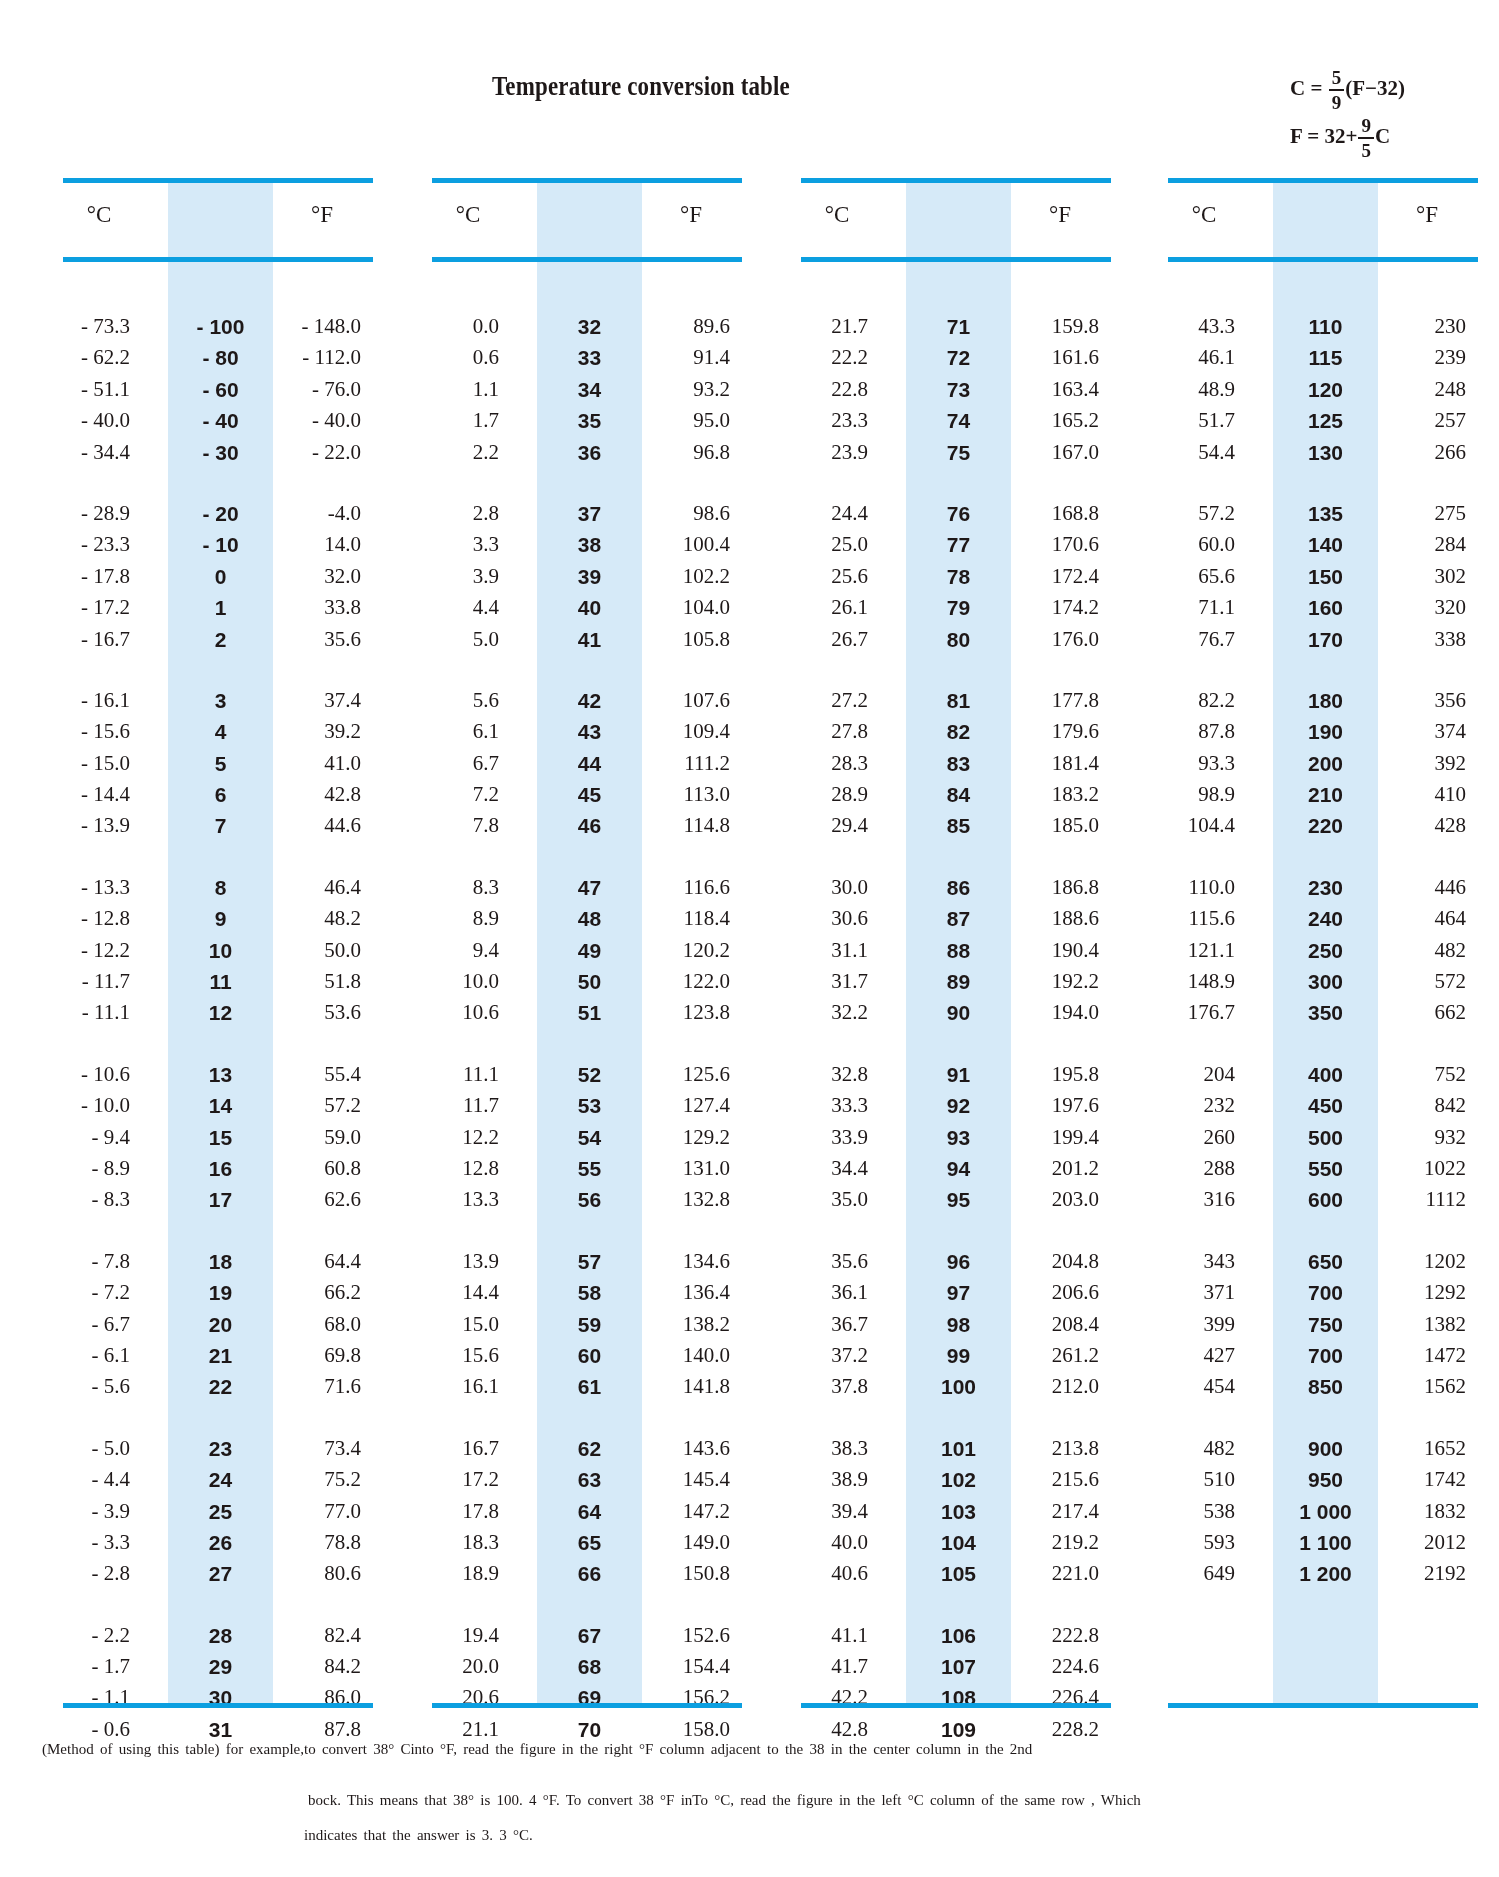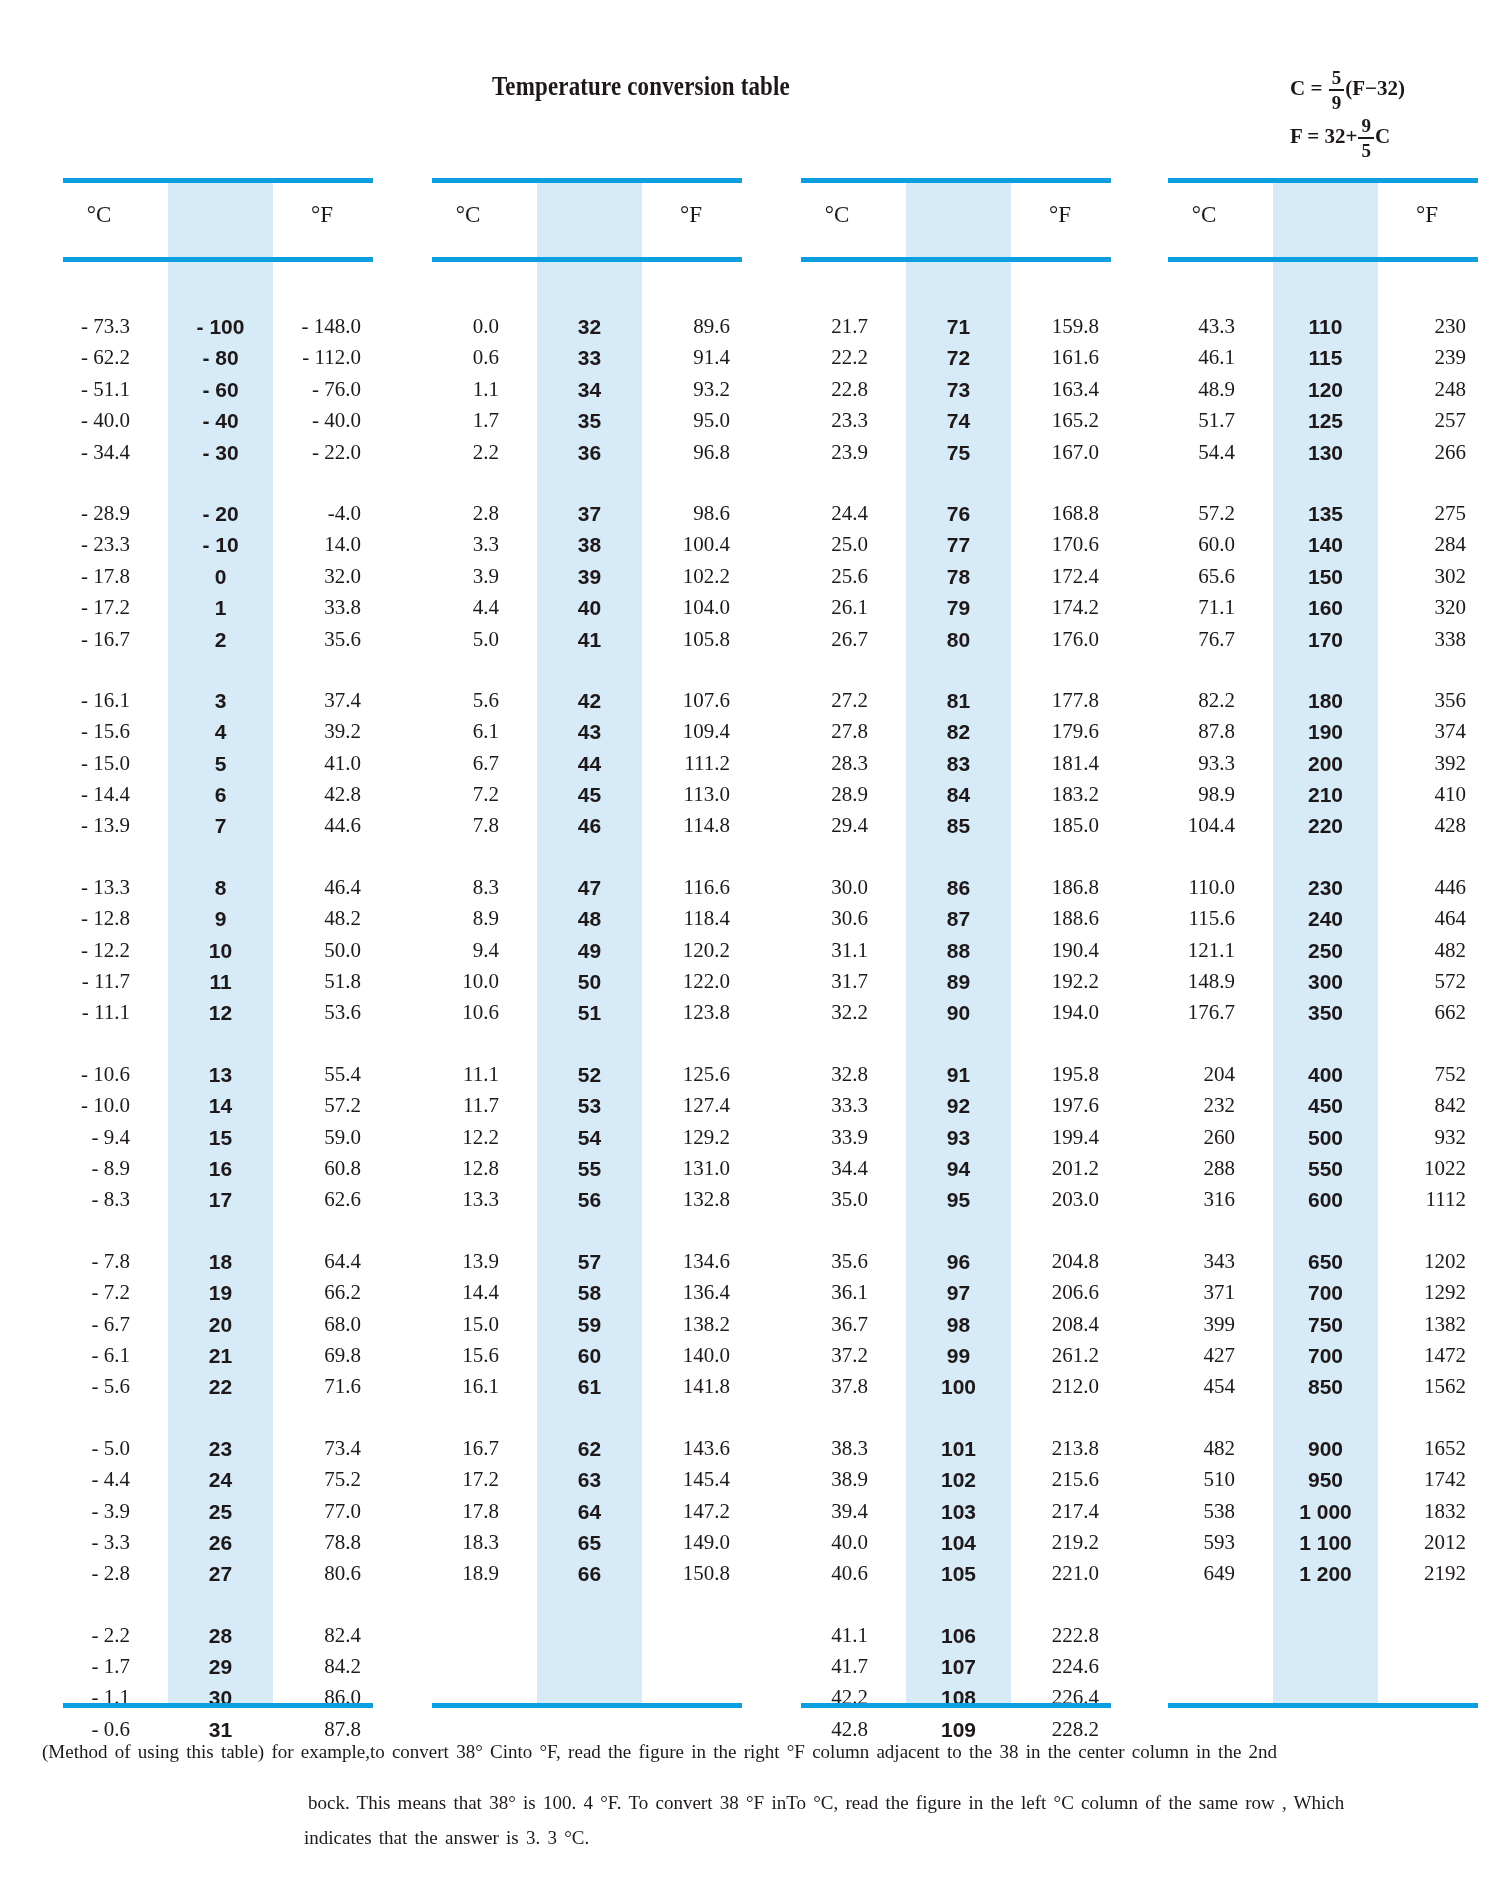--- a/index.html
+++ b/index.html
@@ -47,21 +47,21 @@
   .hdr.c{left:0;width:72px;text-align:center;}
   .hdr.f{left:208px;width:102px;text-align:center;}
   .rows{position:absolute;top:96px;left:0;width:310px;z-index:1;margin-top:37px;}
   .block{margin-bottom:30px;}
   .row{display:grid;grid-template-columns:105px 105px 100px;height:31.4px;line-height:31.4px;}
   .cell{font-size:21px;white-space:nowrap;}
   .cell.c{text-align:right;padding-right:38px;}
   .cell.m{text-align:center;font-family:"Liberation Sans", sans-serif;font-weight:bold;}
   .cell.f{text-align:right;padding-right:12px;}
   .footer-line{
-    position:absolute;font-size:19px;white-space:nowrap;word-spacing:2.5px;
+    position:absolute;font-size:15px;white-space:nowrap;word-spacing:2.5px;
   }
   #fl1{left:42px;top:1741px;}
   #fl2{left:308px;top:1784px;margin-top:8px;}
   #fl3{left:304px;top:1827px;}
 </style>
 </head>
 <body>
 
 <div class="page">
 
@@ -483,20 +483,42 @@
             <div class="cell c">18.3</div>
             <div class="cell m">65</div>
             <div class="cell f">149.0</div>
           </div>
           <div class="row">
             <div class="cell c">18.9</div>
             <div class="cell m">66</div>
             <div class="cell f">150.8</div>
           </div>
         </div>
+        <div class="block">
+          <div class="row">
+            <div class="cell c">19.4</div>
+            <div class="cell m">67</div>
+            <div class="cell f">152.6</div>
+          </div>
+          <div class="row">
+            <div class="cell c">20.0</div>
+            <div class="cell m">68</div>
+            <div class="cell f">154.4</div>
+          </div>
+          <div class="row">
+            <div class="cell c">20.6</div>
+            <div class="cell m">69</div>
+            <div class="cell f">156.2</div>
+          </div>
+          <div class="row">
+            <div class="cell c">21.1</div>
+            <div class="cell m">70</div>
+            <div class="cell f">158.0</div>
+          </div>
+        </div>
       </div>
     <div class="rule bot"></div>
   </div>
 
   <div class="group" id="g3">
     <div class="band"></div>
     <div class="rule top"></div>
     <div class="hdr c">°C</div>
     <div class="hdr f">°F</div>
     <div class="rule mid"></div>

